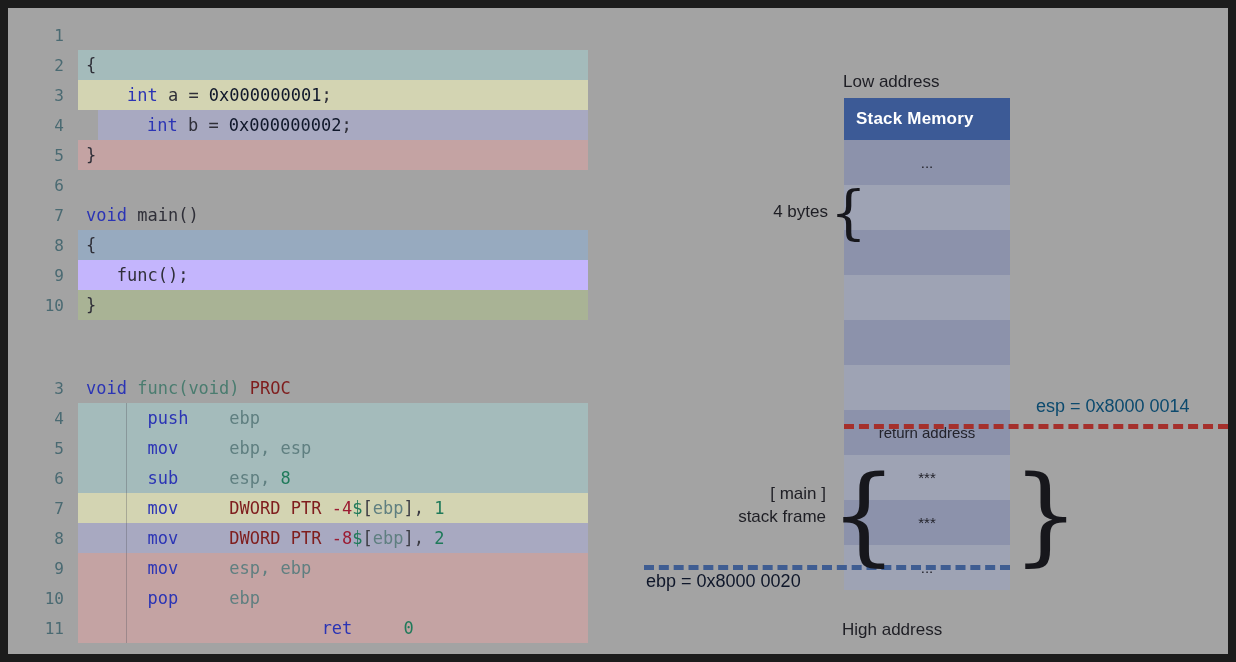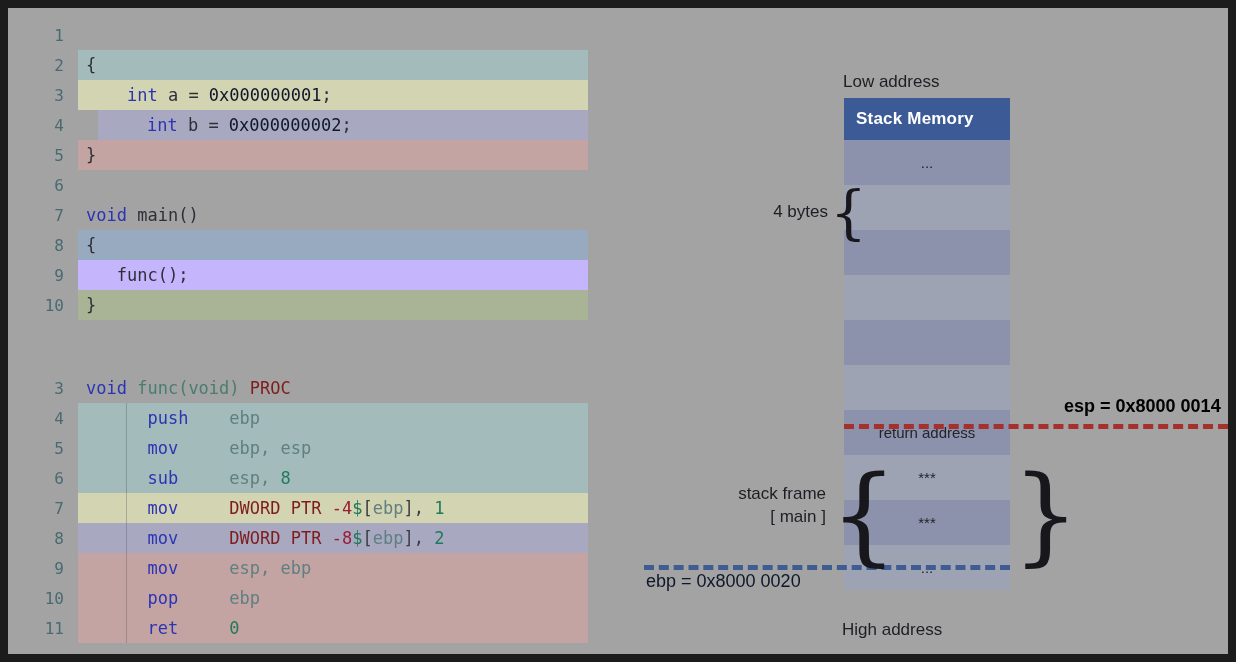--- a/index.html
+++ b/index.html
@@ -155,21 +155,21 @@
 
   <div class="code-block" id="asm-source" style="left:0px; top:365px; width:580px;">
       <div class="code-row"><div class="gutter">3</div><div class="code-text hl-none" style="position: relative;"><span class="t-kw">void</span><span class="t-plain"> </span><span class="t-proc">func(void)</span><span class="t-plain"> </span><span class="t-dword">PROC</span></div></div>
       <div class="code-row"><div class="gutter">4</div><div class="code-text hl-teal" style="position: relative;"><span style="position: absolute; left: 48px; top: 0px; bottom: 0px; border-left: 1px solid rgba(85, 85, 95, 0.35);"></span><span class="t-plain">      </span><span class="t-mn">push</span><span class="t-plain">    </span><span class="t-reg">ebp</span></div></div>
       <div class="code-row"><div class="gutter">5</div><div class="code-text hl-teal" style="position: relative;"><span style="position: absolute; left: 48px; top: 0px; bottom: 0px; border-left: 1px solid rgba(85, 85, 95, 0.35);"></span><span class="t-plain">      </span><span class="t-mn">mov</span><span class="t-plain">     </span><span class="t-reg">ebp, esp</span></div></div>
       <div class="code-row"><div class="gutter">6</div><div class="code-text hl-teal" style="position: relative;"><span style="position: absolute; left: 48px; top: 0px; bottom: 0px; border-left: 1px solid rgba(85, 85, 95, 0.35);"></span><span class="t-plain">      </span><span class="t-mn">sub</span><span class="t-plain">     </span><span class="t-reg">esp, </span><span class="t-imm">8</span></div></div>
       <div class="code-row"><div class="gutter">7</div><div class="code-text hl-khaki" style="position: relative;"><span style="position: absolute; left: 48px; top: 0px; bottom: 0px; border-left: 1px solid rgba(85, 85, 95, 0.35);"></span><span class="t-plain">      </span><span class="t-mn">mov</span><span class="t-plain">     </span><span class="t-dword">DWORD PTR </span><span class="t-neg">-4</span><span class="t-dollar">$</span><span class="t-brk">[</span><span class="t-reg">ebp</span><span class="t-brk">]</span><span class="t-brk">, </span><span class="t-imm">1</span></div></div>
       <div class="code-row"><div class="gutter">8</div><div class="code-text hl-violet" style="position: relative;"><span style="position: absolute; left: 48px; top: 0px; bottom: 0px; border-left: 1px solid rgba(85, 85, 95, 0.35);"></span><span class="t-plain">      </span><span class="t-mn">mov</span><span class="t-plain">     </span><span class="t-dword">DWORD PTR </span><span class="t-neg">-8</span><span class="t-dollar">$</span><span class="t-brk">[</span><span class="t-reg">ebp</span><span class="t-brk">]</span><span class="t-brk">, </span><span class="t-imm">2</span></div></div>
       <div class="code-row"><div class="gutter">9</div><div class="code-text hl-rose" style="position: relative;"><span style="position: absolute; left: 48px; top: 0px; bottom: 0px; border-left: 1px solid rgba(85, 85, 95, 0.35);"></span><span class="t-plain">      </span><span class="t-mn">mov</span><span class="t-plain">     </span><span class="t-reg">esp, ebp</span></div></div>
       <div class="code-row"><div class="gutter">10</div><div class="code-text hl-rose" style="position: relative;"><span style="position: absolute; left: 48px; top: 0px; bottom: 0px; border-left: 1px solid rgba(85, 85, 95, 0.35);"></span><span class="t-plain">      </span><span class="t-mn">pop</span><span class="t-plain">     </span><span class="t-reg">ebp</span></div></div>
-      <div class="code-row"><div class="gutter">11</div><div class="code-text hl-rose" style="position: relative;"><span style="position: absolute; left: 48px; top: 0px; bottom: 0px; border-left: 1px solid rgba(85, 85, 95, 0.35);"></span><span class="t-plain">      </span><span class="t-mn">ret</span><span class="t-plain">     </span><span class="t-imm">0</span></div></div>
+      <div class="code-row"><div class="gutter">11</div><div class="code-text hl-rose" style="position: relative; text-align: center;"><span style="position: absolute; left: 48px; top: 0px; bottom: 0px; border-left: 1px solid rgba(85, 85, 95, 0.35);"></span><span class="t-plain">      </span><span class="t-mn">ret</span><span class="t-plain">     </span><span class="t-imm">0</span></div></div>
     </div>
 
   <div id="stack-diagram" style="left:600px; top:0px; width:620px; height:646px;">
 
     <div class="addr-label" id="low-addr" style="left:235px; top:64px;">Low address</div>
 
     <div style="position:absolute; left:236px; top:90px; width:166px; height:490px;">
       <div class="stack-header">Stack Memory</div>
       <div id="cells-host">
           <div class="stack-cell cell-dark" style="top: 42px; height: 45px;">...</div>
@@ -184,26 +184,26 @@
           <div class="stack-cell cell-light" style="top: 447px; height: 45px;">...</div>
         </div>
     </div>
 
     <div class="addr-label" id="high-addr" style="left:234px; top:612px;">High address</div>
 
     <div class="side-label" style="left:110px; top:193px; width:110px;">4 bytes</div>
     <div class="brace" style="left:222px; top:176px; font-size:58px;">{</div>
 
     <div class="dashline" id="esp-line" style="left:236px; top:416px; width:384px; border-top-color:#a5302c;"></div>
-    <div class="reg-label" id="esp-text" style="left:456px; top:388px; color:#000000;font-weight:bold;">esp = 0x8000 0014</div>
+    <div class="reg-label" id="esp-text" style="left:428px; top:388px; color:#0c4a6e;">esp = 0x8000 0014</div>
 
     <div class="dashline" id="ebp-line" style="left:36px; top:557px; width:366px; border-top-color:#3f5d92;"></div>
     <div class="reg-label" id="ebp-text" style="left:38px; top:563px; color:#0f172a;">ebp = 0x8000 0020</div>
 
     <div class="brace" style="left:222px; top:455px; font-size:106px;">{</div>
     <div class="brace" style="left:404px; top:455px; font-size:106px;">}</div>
     <div class="side-label" style="left:60px; top:475px; width:158px;">
+      <div>[ main ]</div>
       <div>stack frame</div>
-      <div>[ main ]</div>
     </div>
 
   </div>
 </div>
 
 </body></html>

